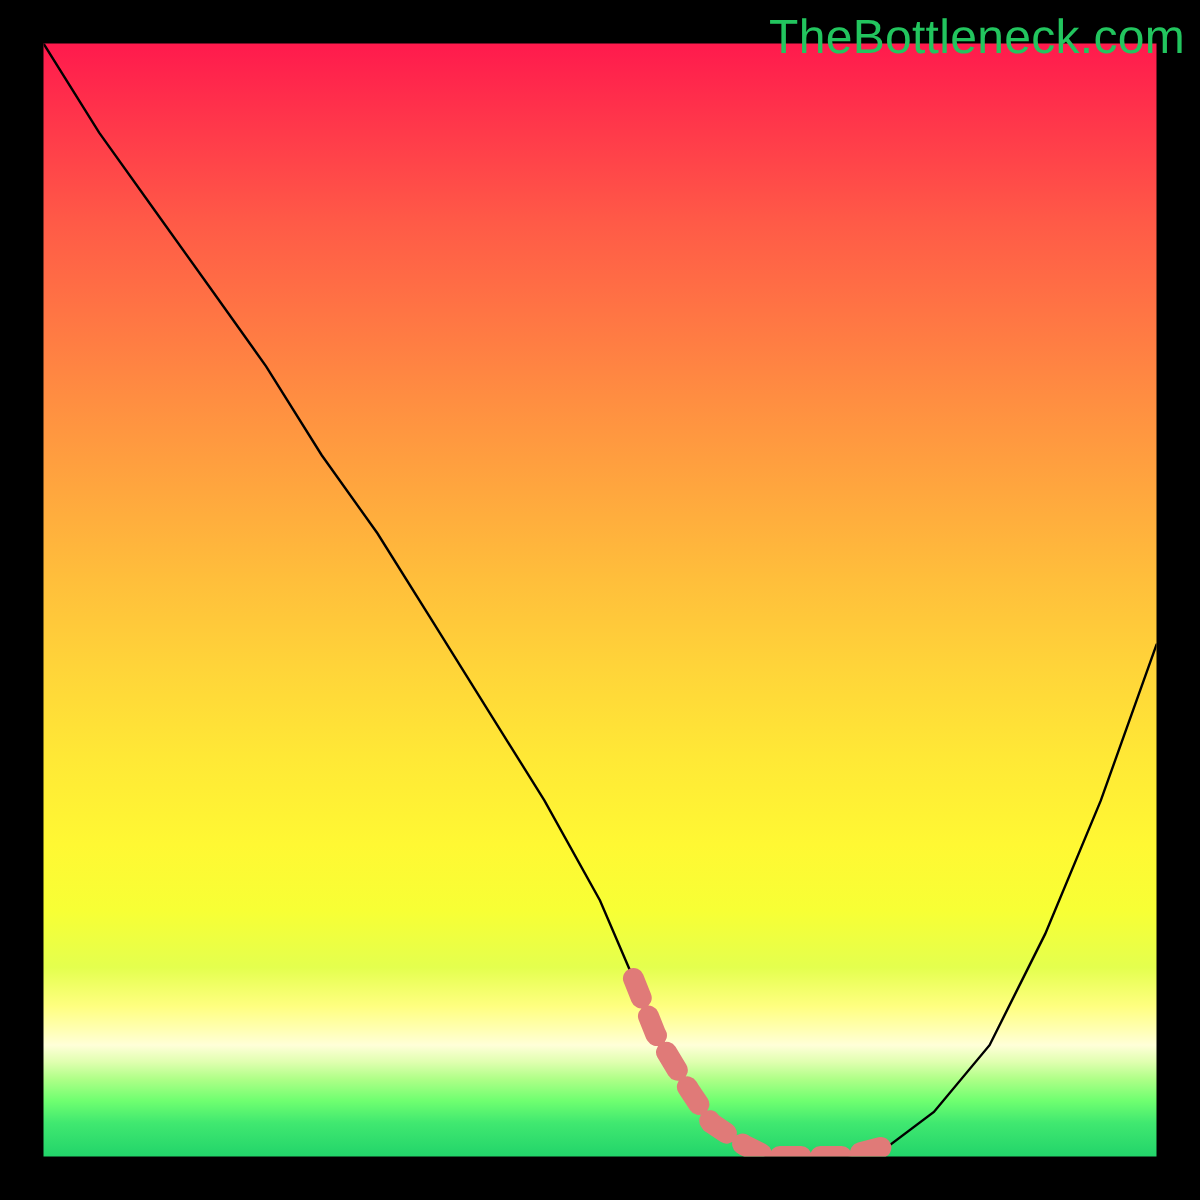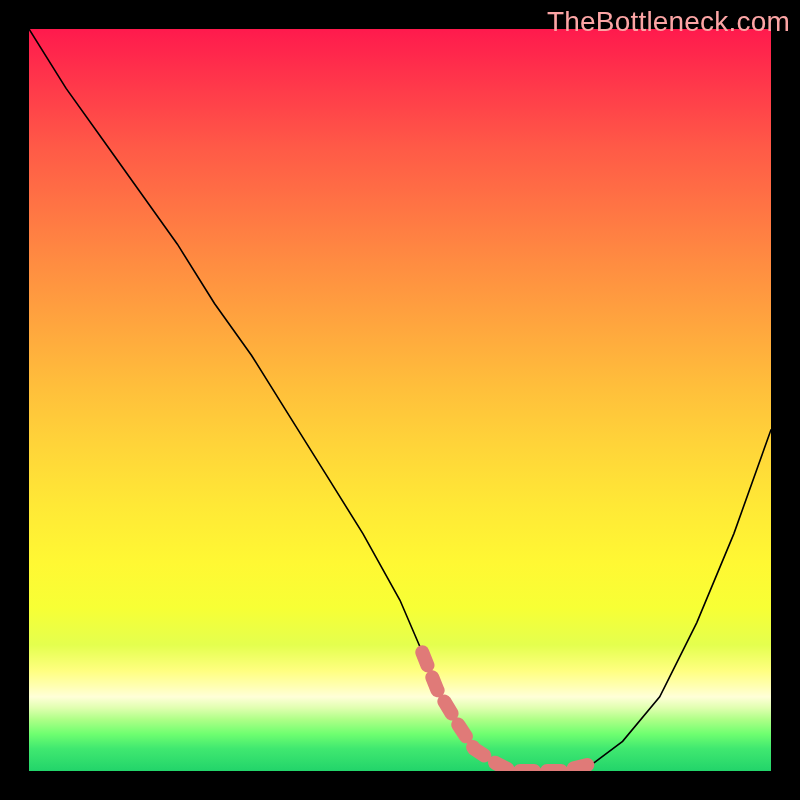--- a/index.html
+++ b/index.html
@@ -45,22 +45,22 @@
       #b0ff88 93%,
       #6fff70 95%,
       #40e870 97%,
       #22d46a 100%
     );
   }
   .watermark {
     position: absolute;
     top: 6px;
     right: 10px;
-    color: #fca5a5;
-    font-size: 28px;
+    color: #22c55e;
+    font-size: 32px;
     font-weight: 500;
     letter-spacing: 0.2px;
   }
   svg.curves {
     position: absolute;
     left: 0;
     top: 0;
     width: 742px;
     height: 742px;
   }

